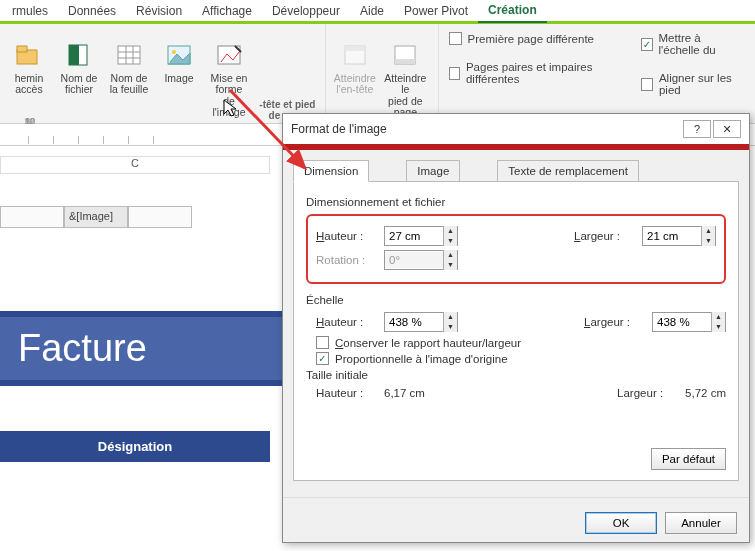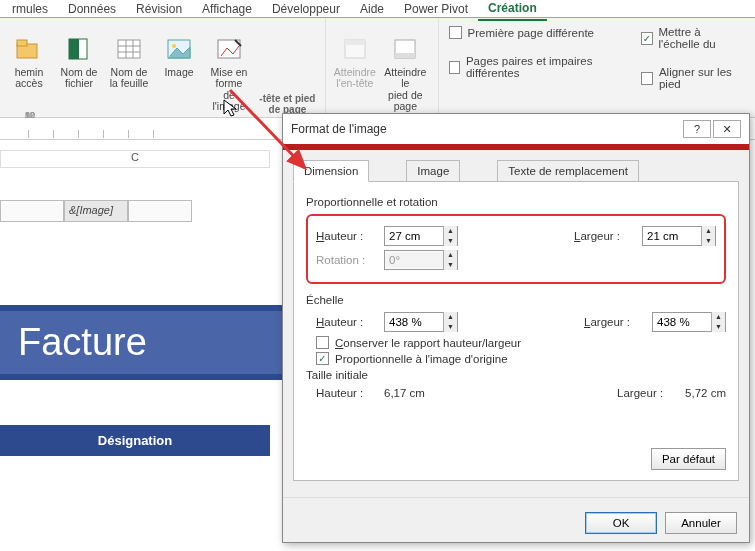--- a/index.html
+++ b/index.html
@@ -1,19 +1,19 @@
 <!DOCTYPE html>
 <html><head>
 <meta charset="utf-8">
 <style>
 * { box-sizing: border-box; margin: 0; padding: 0; font-family: "Segoe UI", Tahoma, sans-serif; }
 body { width: 755px; height: 551px; background: #fff; overflow: hidden; position: relative; font-size: 12px; color: #333; }
 
 
-.ribbon-tabs { display: flex; align-items: center; height: 18px; background: #fff; border-bottom: 1px solid #84cc16; padding-left: 2px; }
+.ribbon-tabs { display: flex; align-items: center; height: 24px; background: #fff; border-bottom: 3px solid #84cc16; padding-left: 2px; }
 .ribbon-tab { padding: 4px 10px; font-size: 12px; color: #444; cursor: pointer; }
 .ribbon-tab.active { color: #217346; border-bottom: 2px solid #217346; font-weight: 600; }
 
 
 .ribbon-body { display: flex; height: 100px; background: #f3f3f3; border-bottom: 1px solid #d0d0d0; }
 .ribbon-group { display: flex; flex-direction: row; align-items: flex-end; border-right: 1px solid #e0e0e0; padding: 4px 4px 2px 4px; }
 .ribbon-group-buttons { display: flex; flex: 1; }
 .ribbon-group-label { font-size: 10px; color: #666; padding-top: 2px; text-align: center; font-weight: bold; }
 .rb-btn { display: flex; flex-direction: column; align-items: center; padding: 2px 4px; cursor: pointer; min-width: 50px; }
 .rb-btn.disabled { opacity: .45; cursor: default; }
@@ -28,21 +28,21 @@
 .ruler-inner { position: absolute; left: 28px; top: 2px; display: flex; align-items: flex-end; height: 18px; }
 .ruler-tick { width: 25px; border-left: 1px solid #bbb; height: 8px; }
 .ruler-num { position: absolute; top: -10px; left: -3px; }
 
 
 .sheet-area { position: relative; height: 395px; background: #fff; }
 .col-header { position: absolute; left: 0; top: 10px; height: 18px; width: 270px; background: #fff; display: flex; }
 .col-cell { flex: 1; border: 1px solid #ddd; text-align: center; font-size: 11px; color: #555; }
 
 .hdr-row { position: absolute; top: 60px; left: 0; height: 22px; display: flex; width: 270px; }
-.hdr-cell { width: 64px; border: 1px solid #bbb; background: #fafafa; font-style: italic; }
+.hdr-cell { width: 64px; border: 1px solid #bbb; background: #fafafa; }
 .hdr-cell.sel { background: #e8e8e8; font-size: 11px; padding: 3px 4px; color: #444; }
 
 .facture-band { position: absolute; top: 165px; left: 0; width: 308px; }
 .facture-blue { background: #2e4a8f; height: 6px; }
 .facture-title { background: #4a66a8; color: #fff; font-size: 38px; padding: 10px 18px; font-weight: 300; }
 .facture-blue2 { background: #2e4a8f; height: 6px; }
 
 .designation-row { position: absolute; top: 285px; left: 0; width: 270px; background: #2e4a8f; color: #fff; font-size: 13px; font-weight: 600; text-align: center; padding: 8px 0; }
 
 
@@ -264,21 +264,21 @@
     </div>
   </div>
 
   <div class="tabstrip">
     <div class="dlg-tab active">Dimension</div>
     <div class="dlg-tab">Image</div>
     <div class="dlg-tab">Texte de remplacement</div>
   </div>
 
   <div class="dlg-panel">
-    <div class="group-title">Proportionnelle et rotation</div>
+    <div class="group-title">Dimensionnement et fichier</div>
     <div class="redbox">
       <div class="field-row">
         <span class="field-label underlined">Hauteur :</span>
         <div class="spinbox">
             <input value="27 cm" style="">
             <div class="spin-btns">
               <div class="spin-btn">▲</div>
               <div class="spin-btn">▼</div>
             </div>
           </div>

